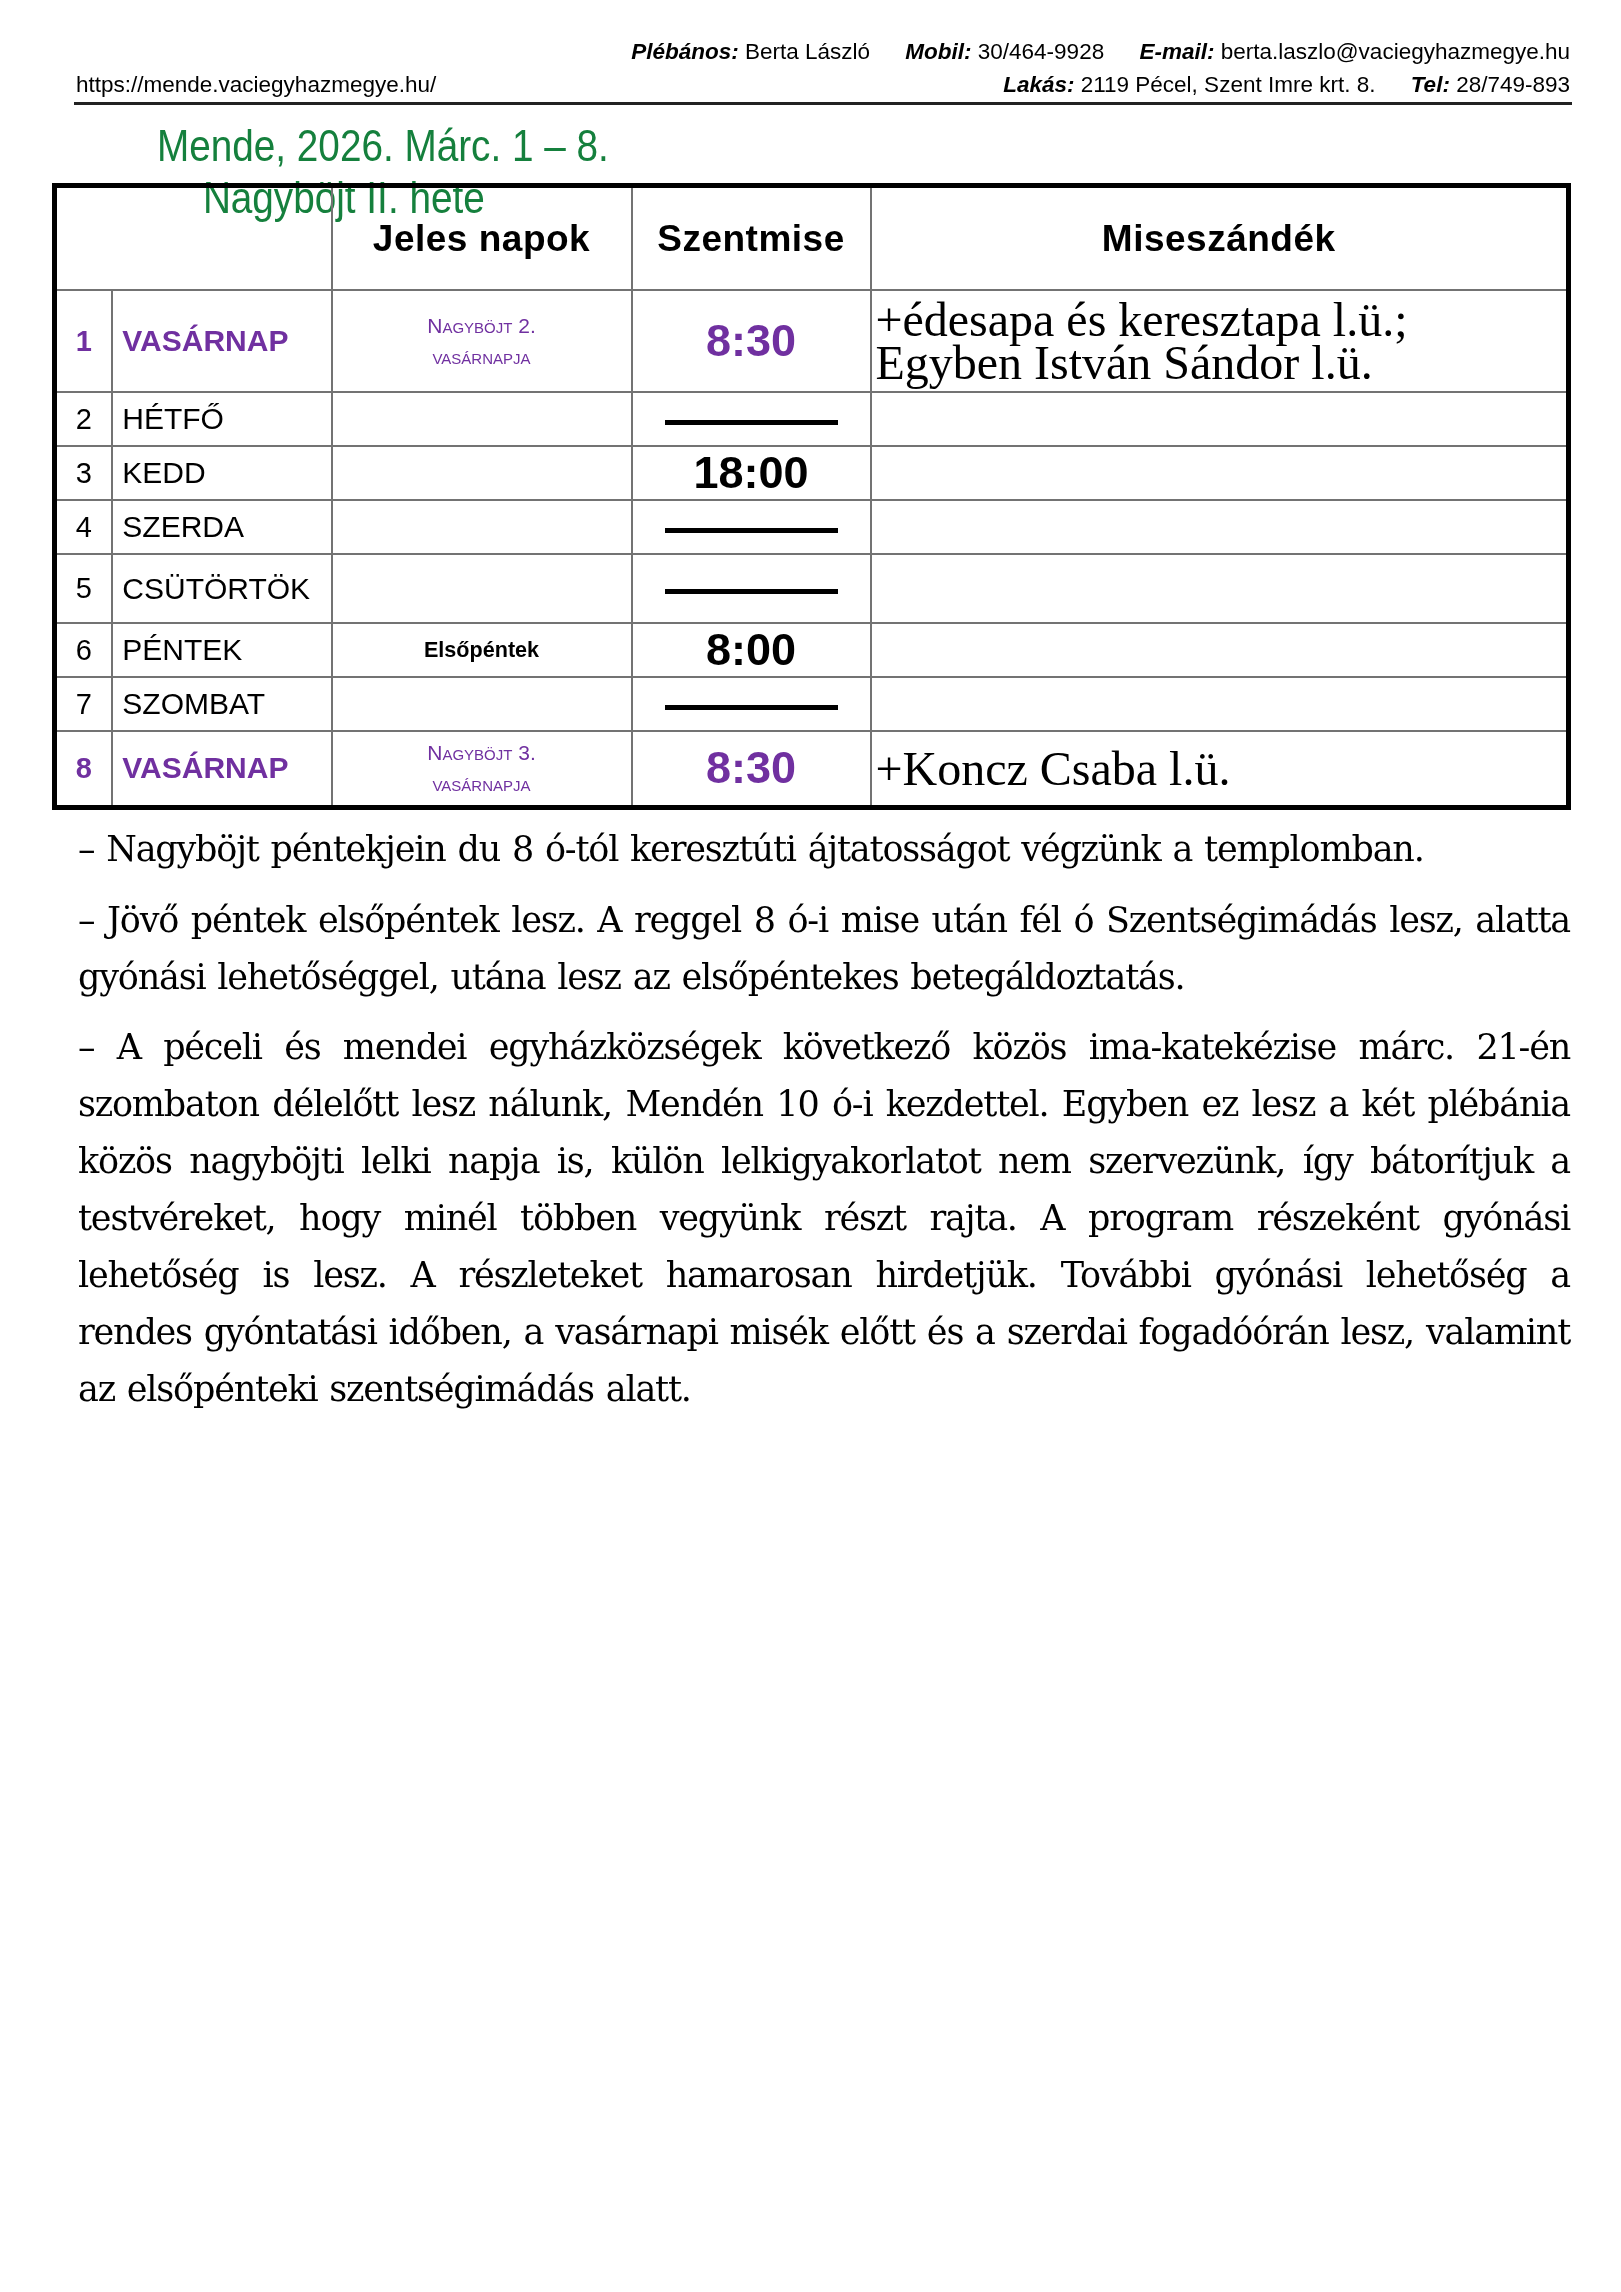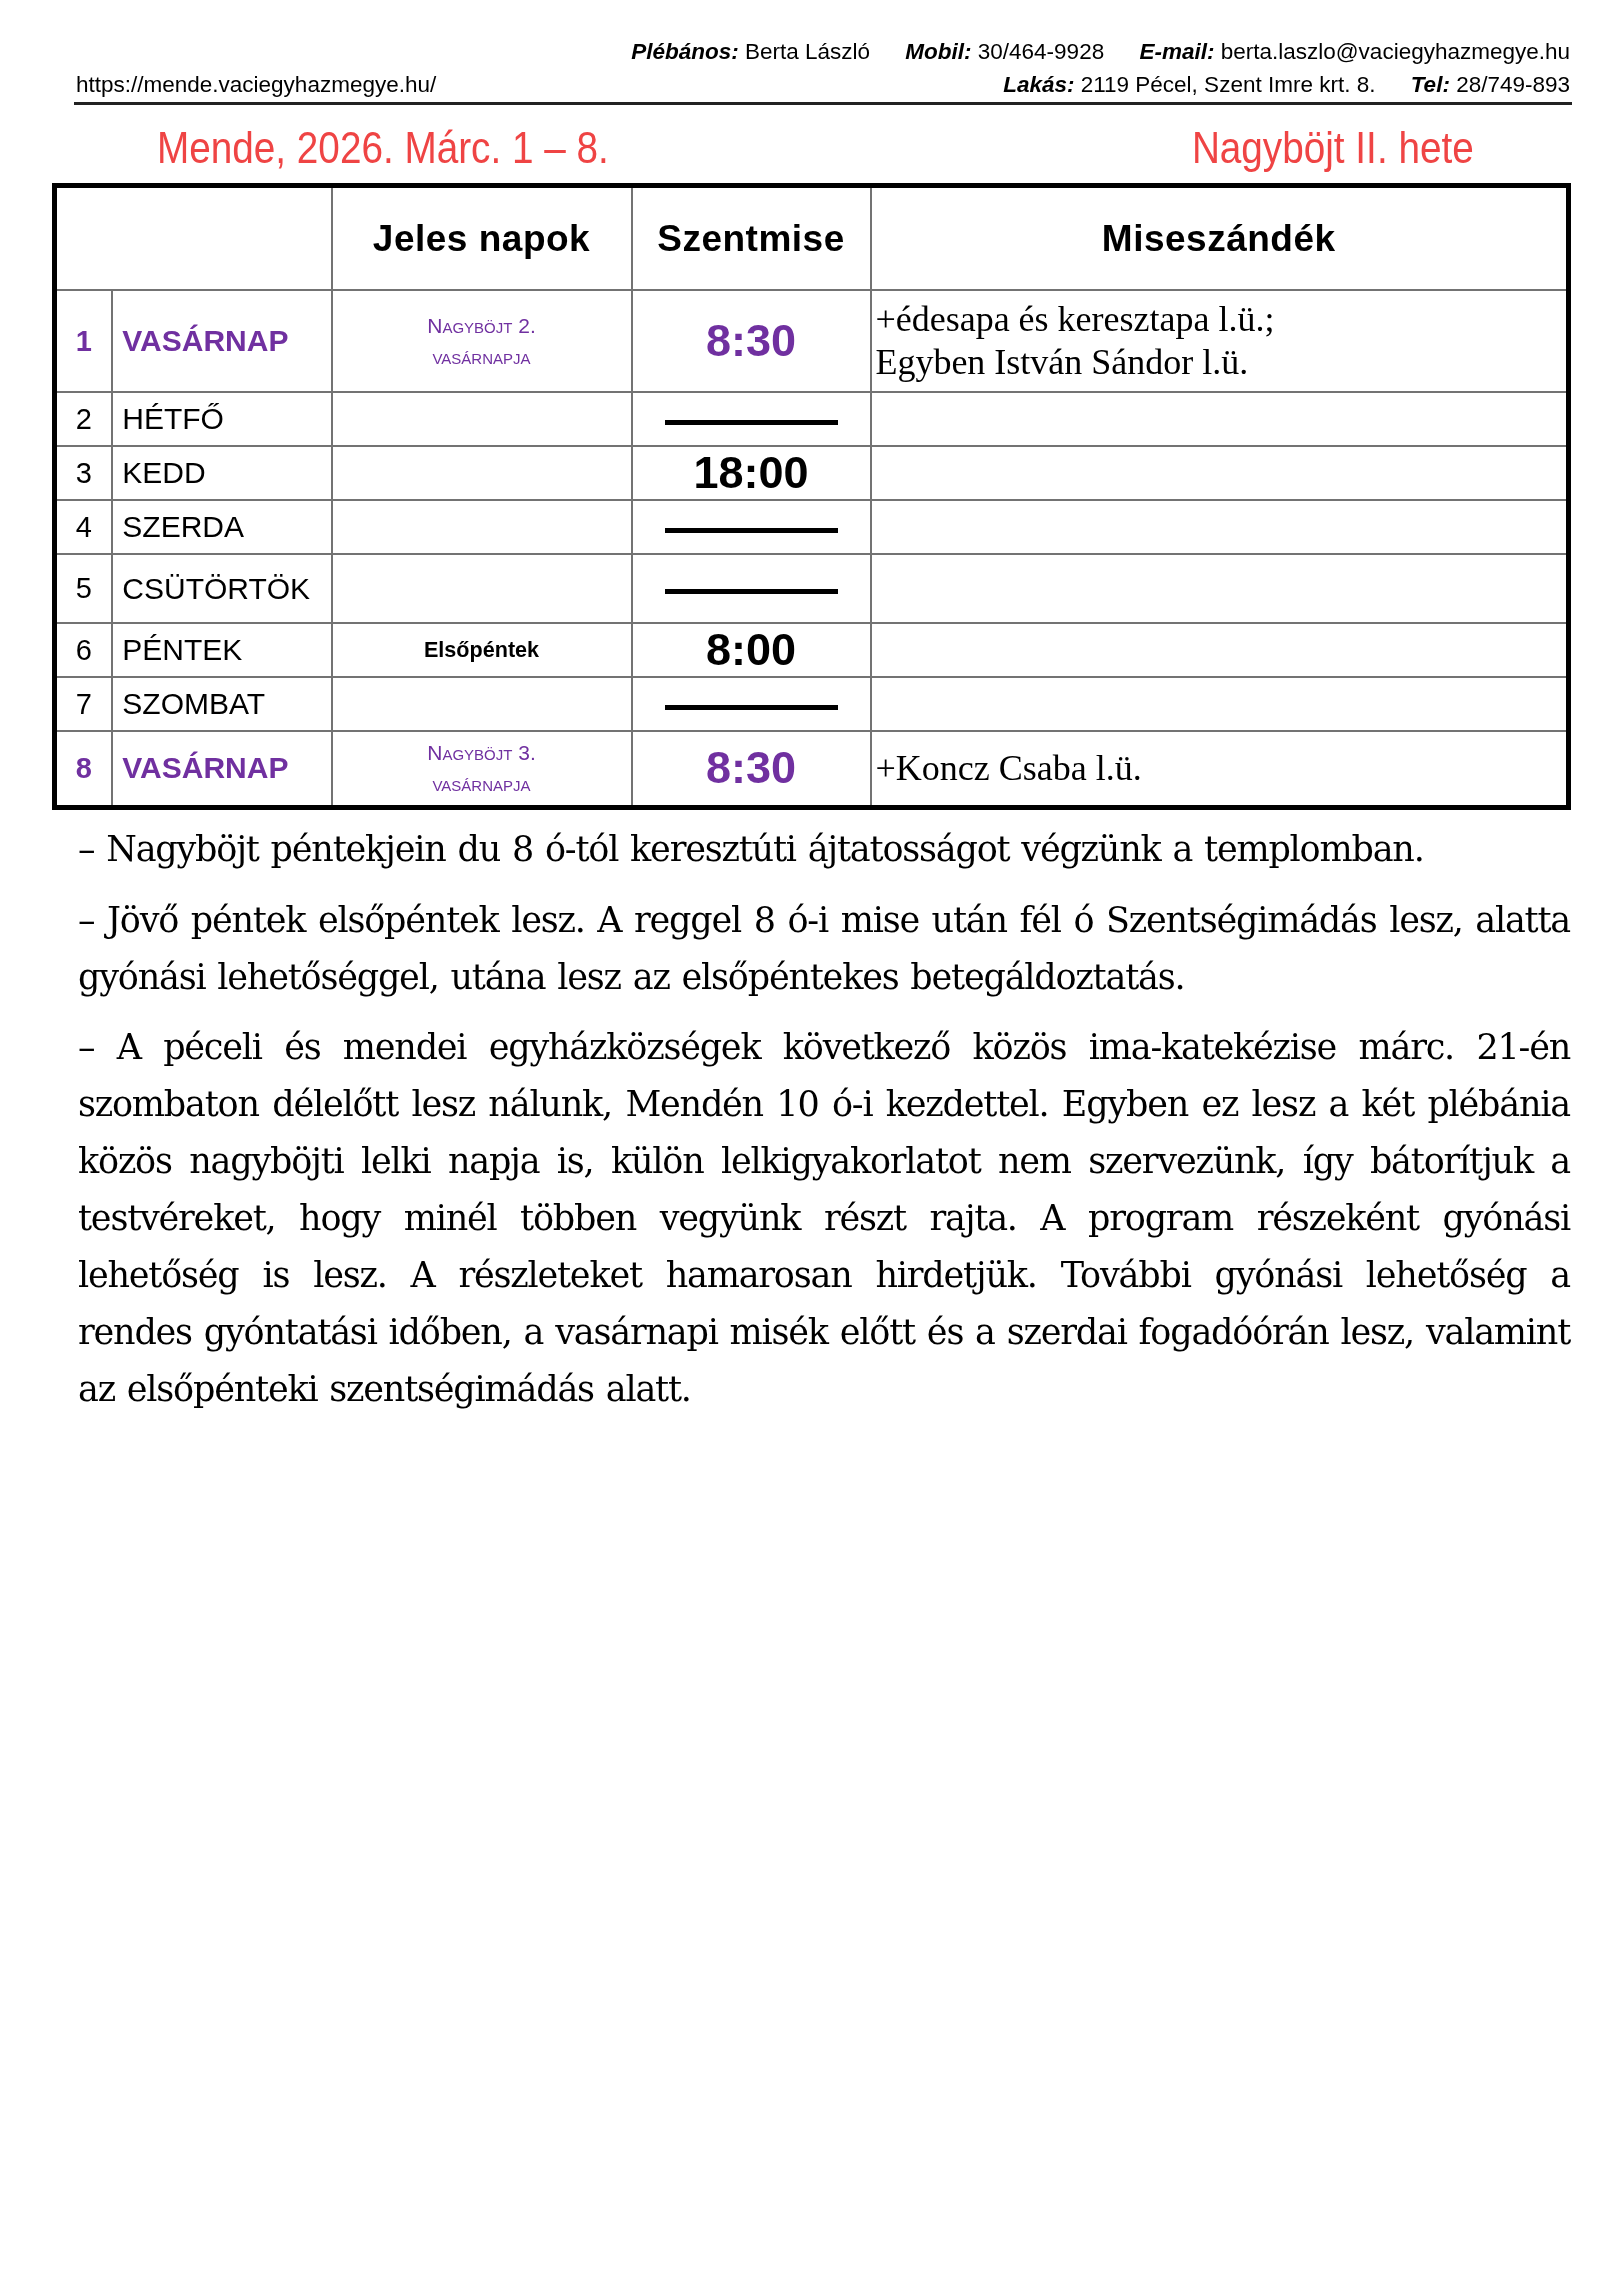--- a/index.html
+++ b/index.html
@@ -16,23 +16,24 @@
     position: absolute; left: 76px; right: 51px; top: 72px;
     font-family: "Liberation Sans", sans-serif; font-size: 22.5px; line-height: 25.5px;
     display: flex; justify-content: space-between; white-space: nowrap;
   }
   .hdr-line1 i, .hdr-line2 i { font-style: italic; font-weight: bold; }
   .gap { display: inline-block; width: 29px; }
   .hdr-rule { position: absolute; left: 74px; right: 49px; top: 102px; height: 2.9px; background: #222; }
 
   .title-row {
     position: absolute; left: 157px; right: 147px; top: 120px; height: 55px;
-    display: flex; justify-content: space-between; align-items: center;
-    font-family: "Liberation Sans", sans-serif; font-size: 45px; color: #ef4444;
+    display: flex; justify-content: space-between; align-items: flex-start;
+    font-family: "Liberation Sans", sans-serif; font-size: 45px; color: #15803d;
     transform-origin: left center;
+    flex-direction: column;
   }
   .title-row span { display: inline-block; transform: scaleX(0.86); transform-origin: left center; }
   .title-right { transform-origin: right center !important; }
 
   
   .sched {
     position: absolute; left: 52px; top: 183px; width: 1519px;
     border-collapse: collapse; border: 5.9px solid #000;
     font-family: "Liberation Sans", sans-serif;
     table-layout: fixed;
@@ -40,21 +41,21 @@
   .sched td, .sched th { border: 2px solid #737373; padding: 0; vertical-align: middle; }
   .sched th { font-size: 37px; font-weight: bold; height: 101px; text-align: center; letter-spacing: 0.5px; }
   .col-num { width: 57px; }
   .col-day { width: 220px; }
   .col-feast { width: 300px; }
   .col-mass { width: 239px; }
   .num { font-size: 29px; text-align: center; }
   .day { font-size: 30px; padding-left: 9.8px !important; white-space: nowrap; }
   .feast { text-align: center; font-size: 21.6px; font-weight: bold; }
   .mass { text-align: center; font-size: 45px; font-weight: bold; }
-  .intent { font-family: "Liberation Serif", serif; font-size: 36px; line-height: 43px; padding-left: 3.9px !important; }
+  .intent { font-family: "Liberation Serif", serif; font-size: 48px; line-height: 43px; padding-left: 3.9px !important; }
   .purple { color: #7030a0; }
   .bold { font-weight: bold; }
   .smallcaps { font-variant: small-caps; font-size: 21px; line-height: 31px; font-weight: normal; }
   .dash { display: inline-block; width: 173px; height: 4.9px; background: #000; vertical-align: middle; }
   .r-sun { height: 102px; }
   .r-std { height: 51px; }
   .r-tall { height: 69px; }
 
   
   .notices {

